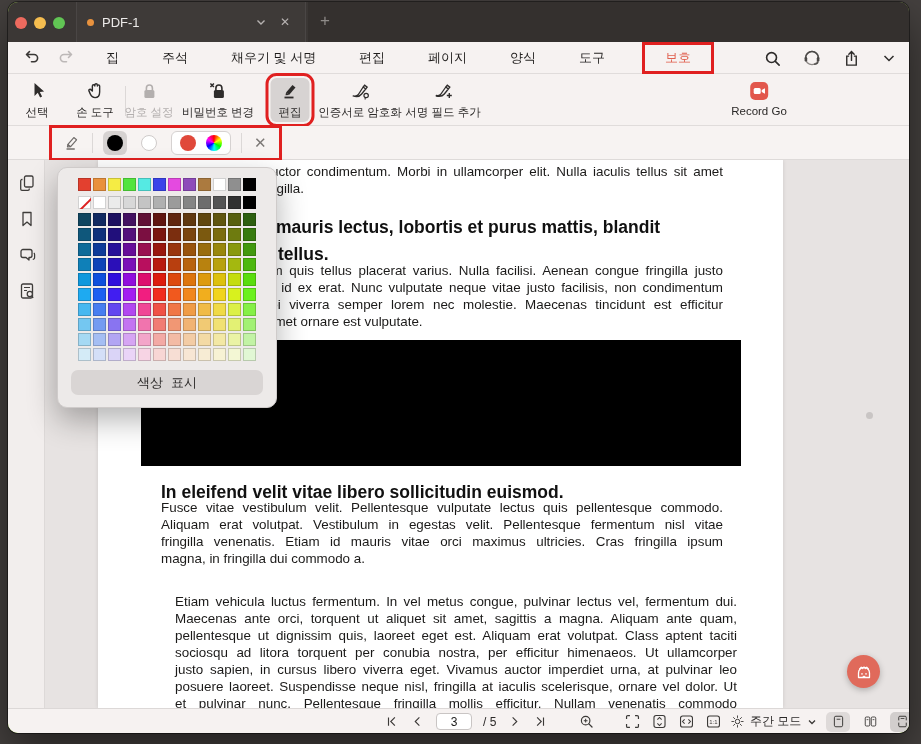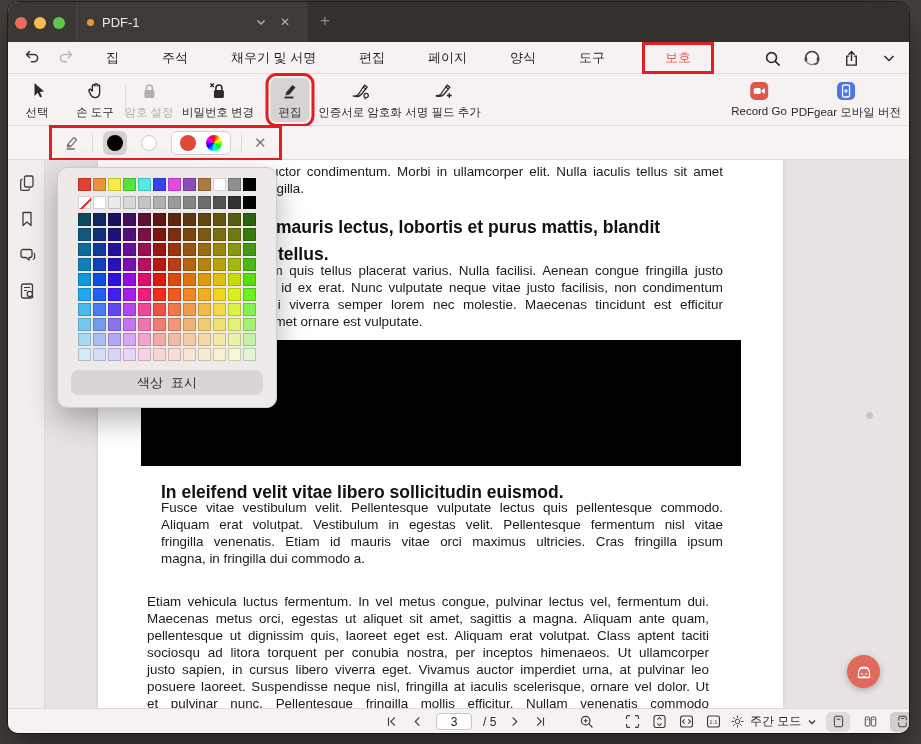--- a/index.html
+++ b/index.html
@@ -236,28 +236,20 @@
       <span class="lbl">서명 필드 추가</span>
     </div>
     <div class="tb" style="left:751px">
       <svg width="22" height="22" viewBox="0 0 22 22" style="margin:0 auto">
           <rect x="2" y="2" width="18" height="18" rx="5" fill="#e2574c"></rect>
           <rect x="5.5" y="8" width="7" height="6" rx="1.5" fill="#fff"></rect>
           <path d="M13.5 10 L16.8 8.2 V13.8 L13.5 12 Z" fill="#fff"></path>
         </svg>
       <span class="lbl">Record Go</span>
     </div>
-    <div class="tb" style="left:838px">
-      <svg width="22" height="22" viewBox="0 0 22 22" style="margin:0 auto">
-          <rect x="2" y="2" width="18" height="18" rx="5" fill="#4f74e8"></rect>
-          <rect x="7.5" y="5" width="7" height="12" rx="1.6" stroke="#fff" stroke-width="1.3" fill="none"></rect>
-          <path d="M11 9 v4 M9 11 h4" stroke="#fff" stroke-width="1.2"></path>
-        </svg>
-      <span class="lbl">PDFgear 모바일 버전</span>
-    </div>
   </div>
 
   <div class="subbar">
     <div class="sub-inner">
       <span>
         <svg width="20" height="20" viewBox="0 0 22 22">
             <path d="M6.5 12.5 L13 5 L16 7.5 L9.5 15 Z M6.5 12.5 L6 15.3 L9.5 15" stroke="#6f6b69" stroke-width="1.3" fill="none" stroke-linejoin="round"></path>
             <rect x="5" y="16.8" width="9" height="1.6" fill="#6f6b69"></rect>
           </svg>
       </span>
@@ -323,25 +315,25 @@
       <div class="redaction" style="left:43px; top:180px; width:600px; height:126px"></div>
 
       <div class="h1l" style="left:63px; top:322px">In eleifend velit vitae libero sollicitudin euismod.</div>
 
       <div class="lines last-left" style="left:63px; top:340px; width:562px">
           <div class="tl">Fusce vitae vestibulum velit. Pellentesque vulputate lectus quis pellentesque commodo.</div>
           <div class="tl">Aliquam erat volutpat. Vestibulum in egestas velit. Pellentesque fermentum nisl vitae</div>
           <div class="tl">fringilla venenatis. Etiam id mauris vitae orci maximus ultricies. Cras fringilla ipsum</div>
           <div class="tl">magna, in fringilla dui commodo a.</div>
         </div>
-      <div class="lines" style="left:49px; top:434px; width:562px">
+      <div class="lines" style="left:77px; top:434px; width:562px">
           <div class="tl">Etiam vehicula luctus fermentum. In vel metus congue, pulvinar lectus vel, fermentum dui.</div>
-          <div class="tl">Maecenas metus orci, egestas ut aliquet sit amet, sagittis a magna. Aliquam ante quam,</div>
+          <div class="tl">Maecenas ante orci, torquent ut aliquet sit amet, sagittis a magna. Aliquam ante quam,</div>
           <div class="tl">pellentesque ut dignissim quis, laoreet eget est. Aliquam erat volutpat. Class aptent taciti</div>
-          <div class="tl">sociosqu ad litora torquent per conubia nostra, per inceptos himenaeos. Ut ullamcorper</div>
+          <div class="tl">sociosqu ad litora torquent per conubia nostra, per efficitur himenaeos. Ut ullamcorper</div>
           <div class="tl">justo sapien, in cursus libero viverra eget. Vivamus auctor imperdiet urna, at pulvinar leo</div>
           <div class="tl">posuere laoreet. Suspendisse neque nisl, fringilla at iaculis scelerisque, ornare vel dolor. Ut</div>
           <div class="tl">et pulvinar nunc. Pellentesque fringilla mollis efficitur. Nullam venenatis commodo</div>
         </div>
     </div>
 
     <span class="scroll-dot" style="left:858px; top:252px"></span>
 
     <div class="fab" style="left:839px; top:495px">
       <svg width="22" height="22" viewBox="0 0 24 24">

